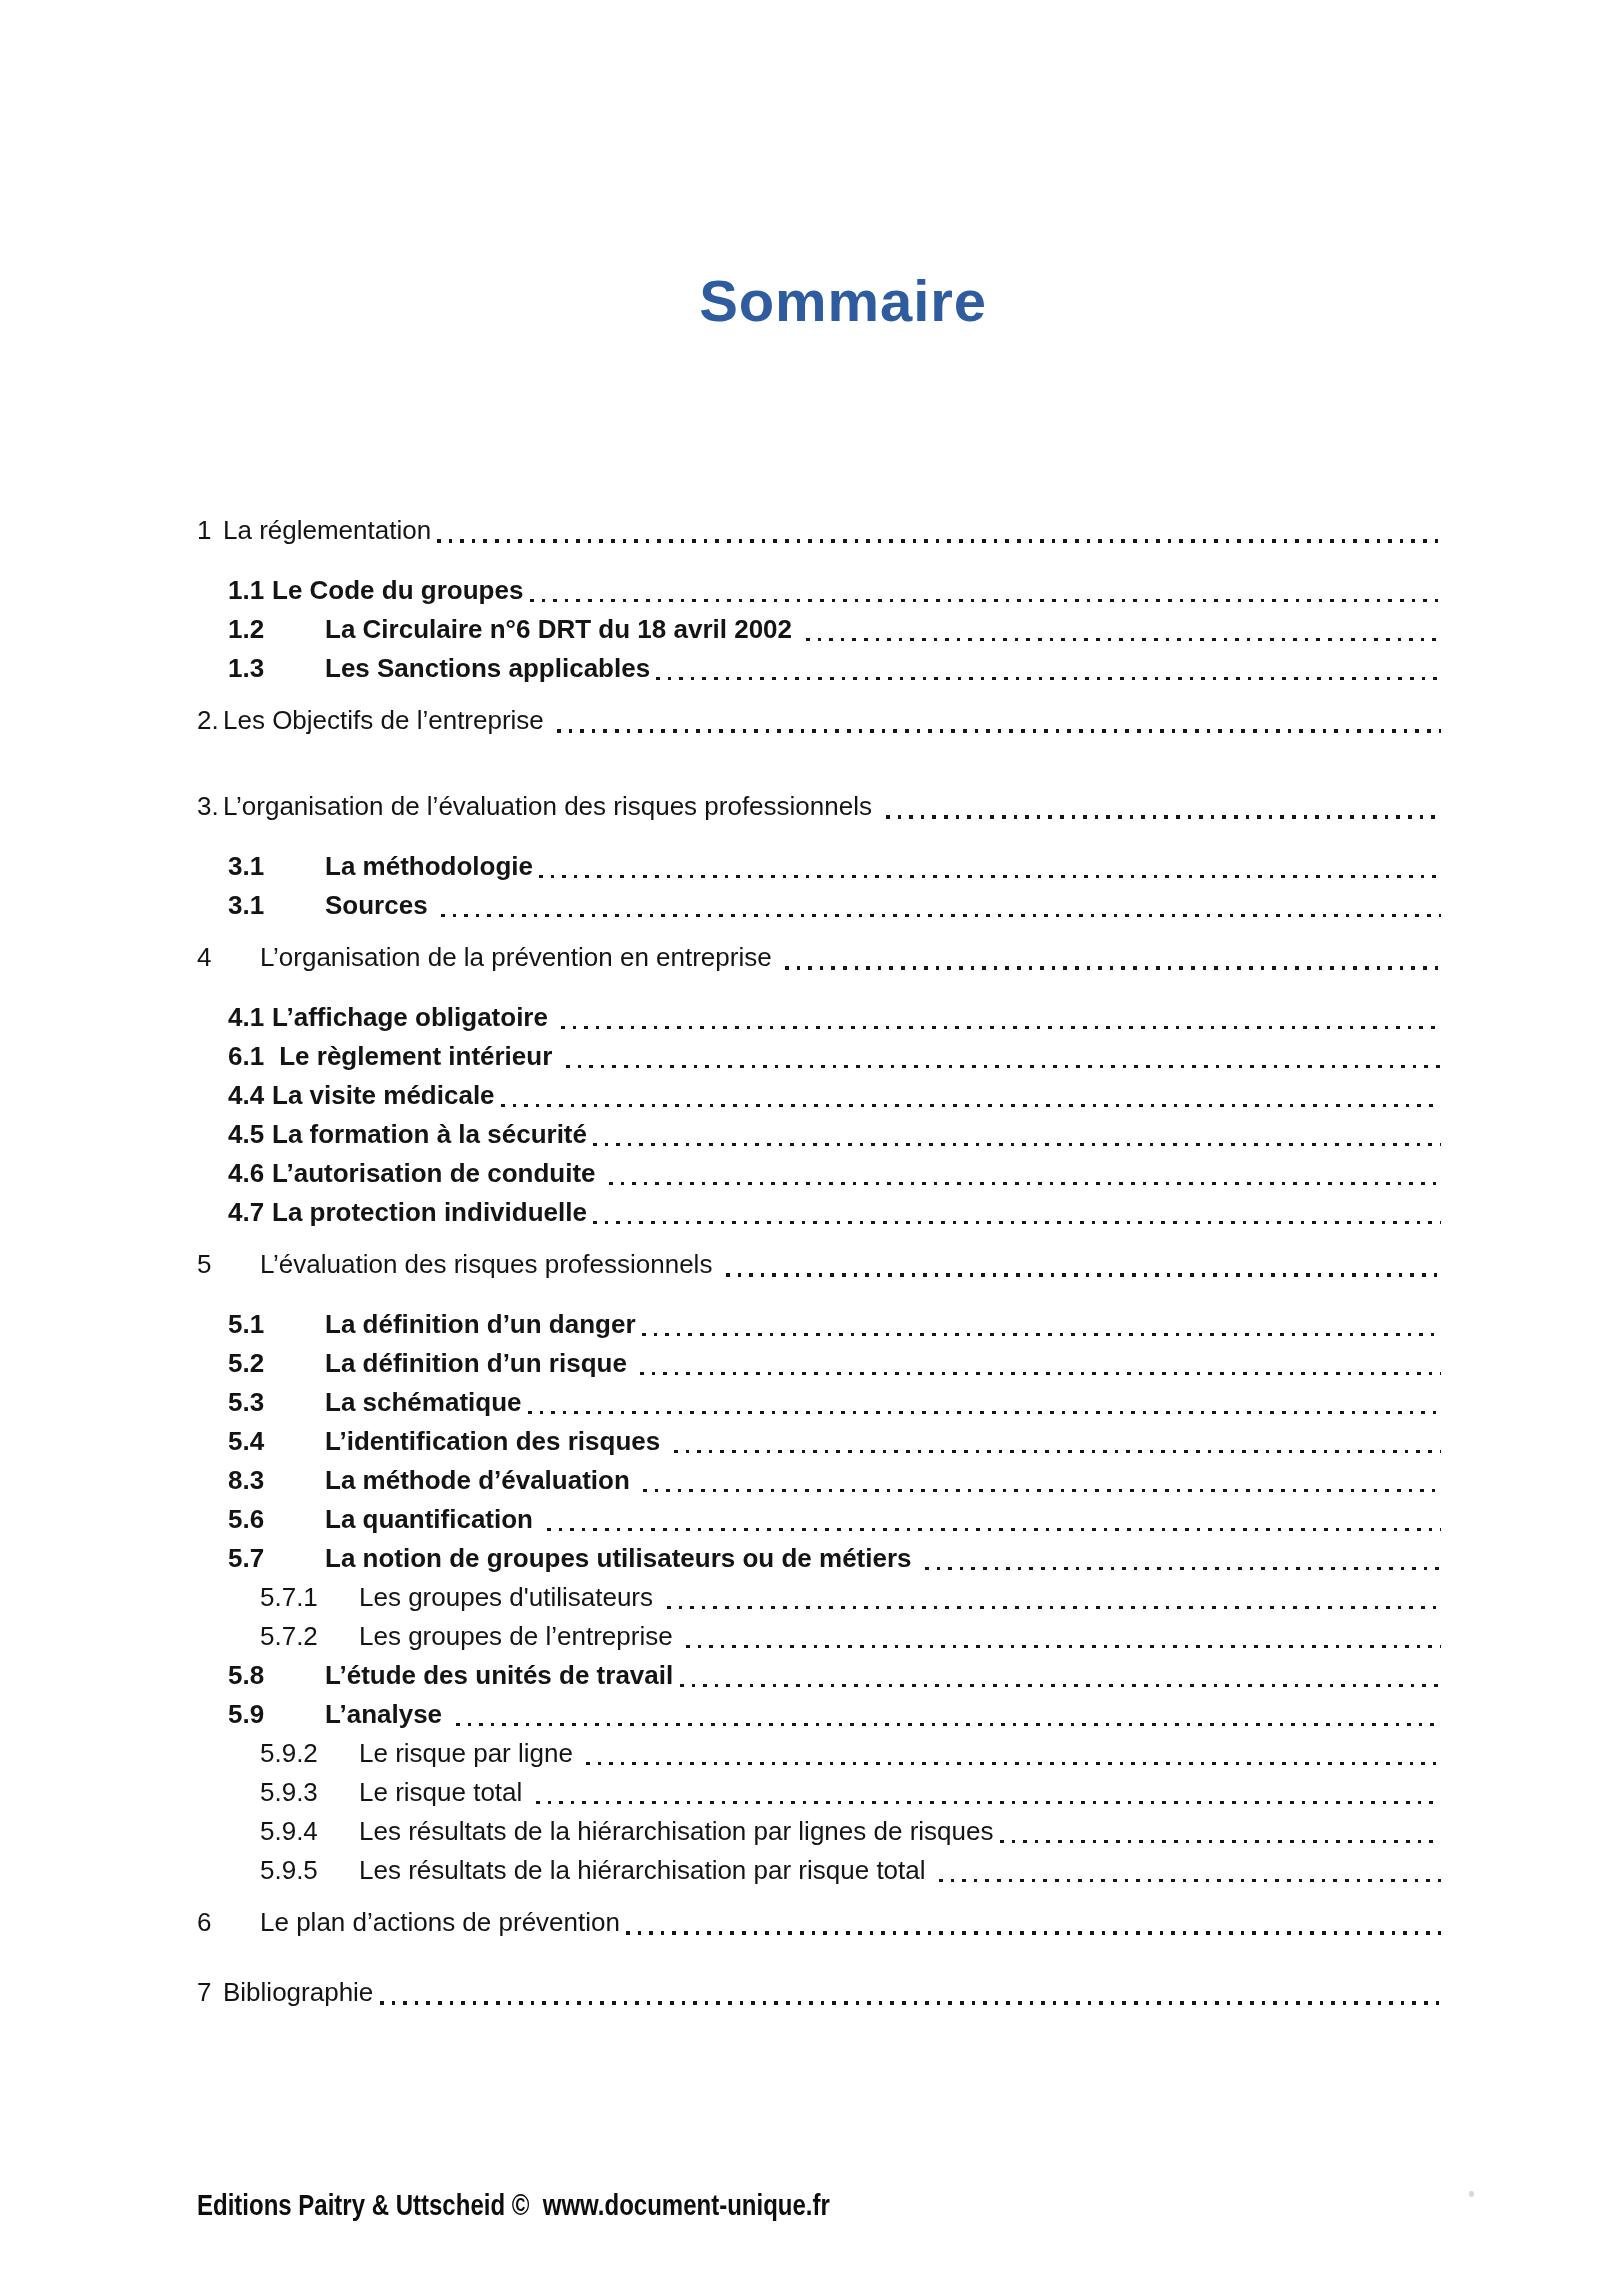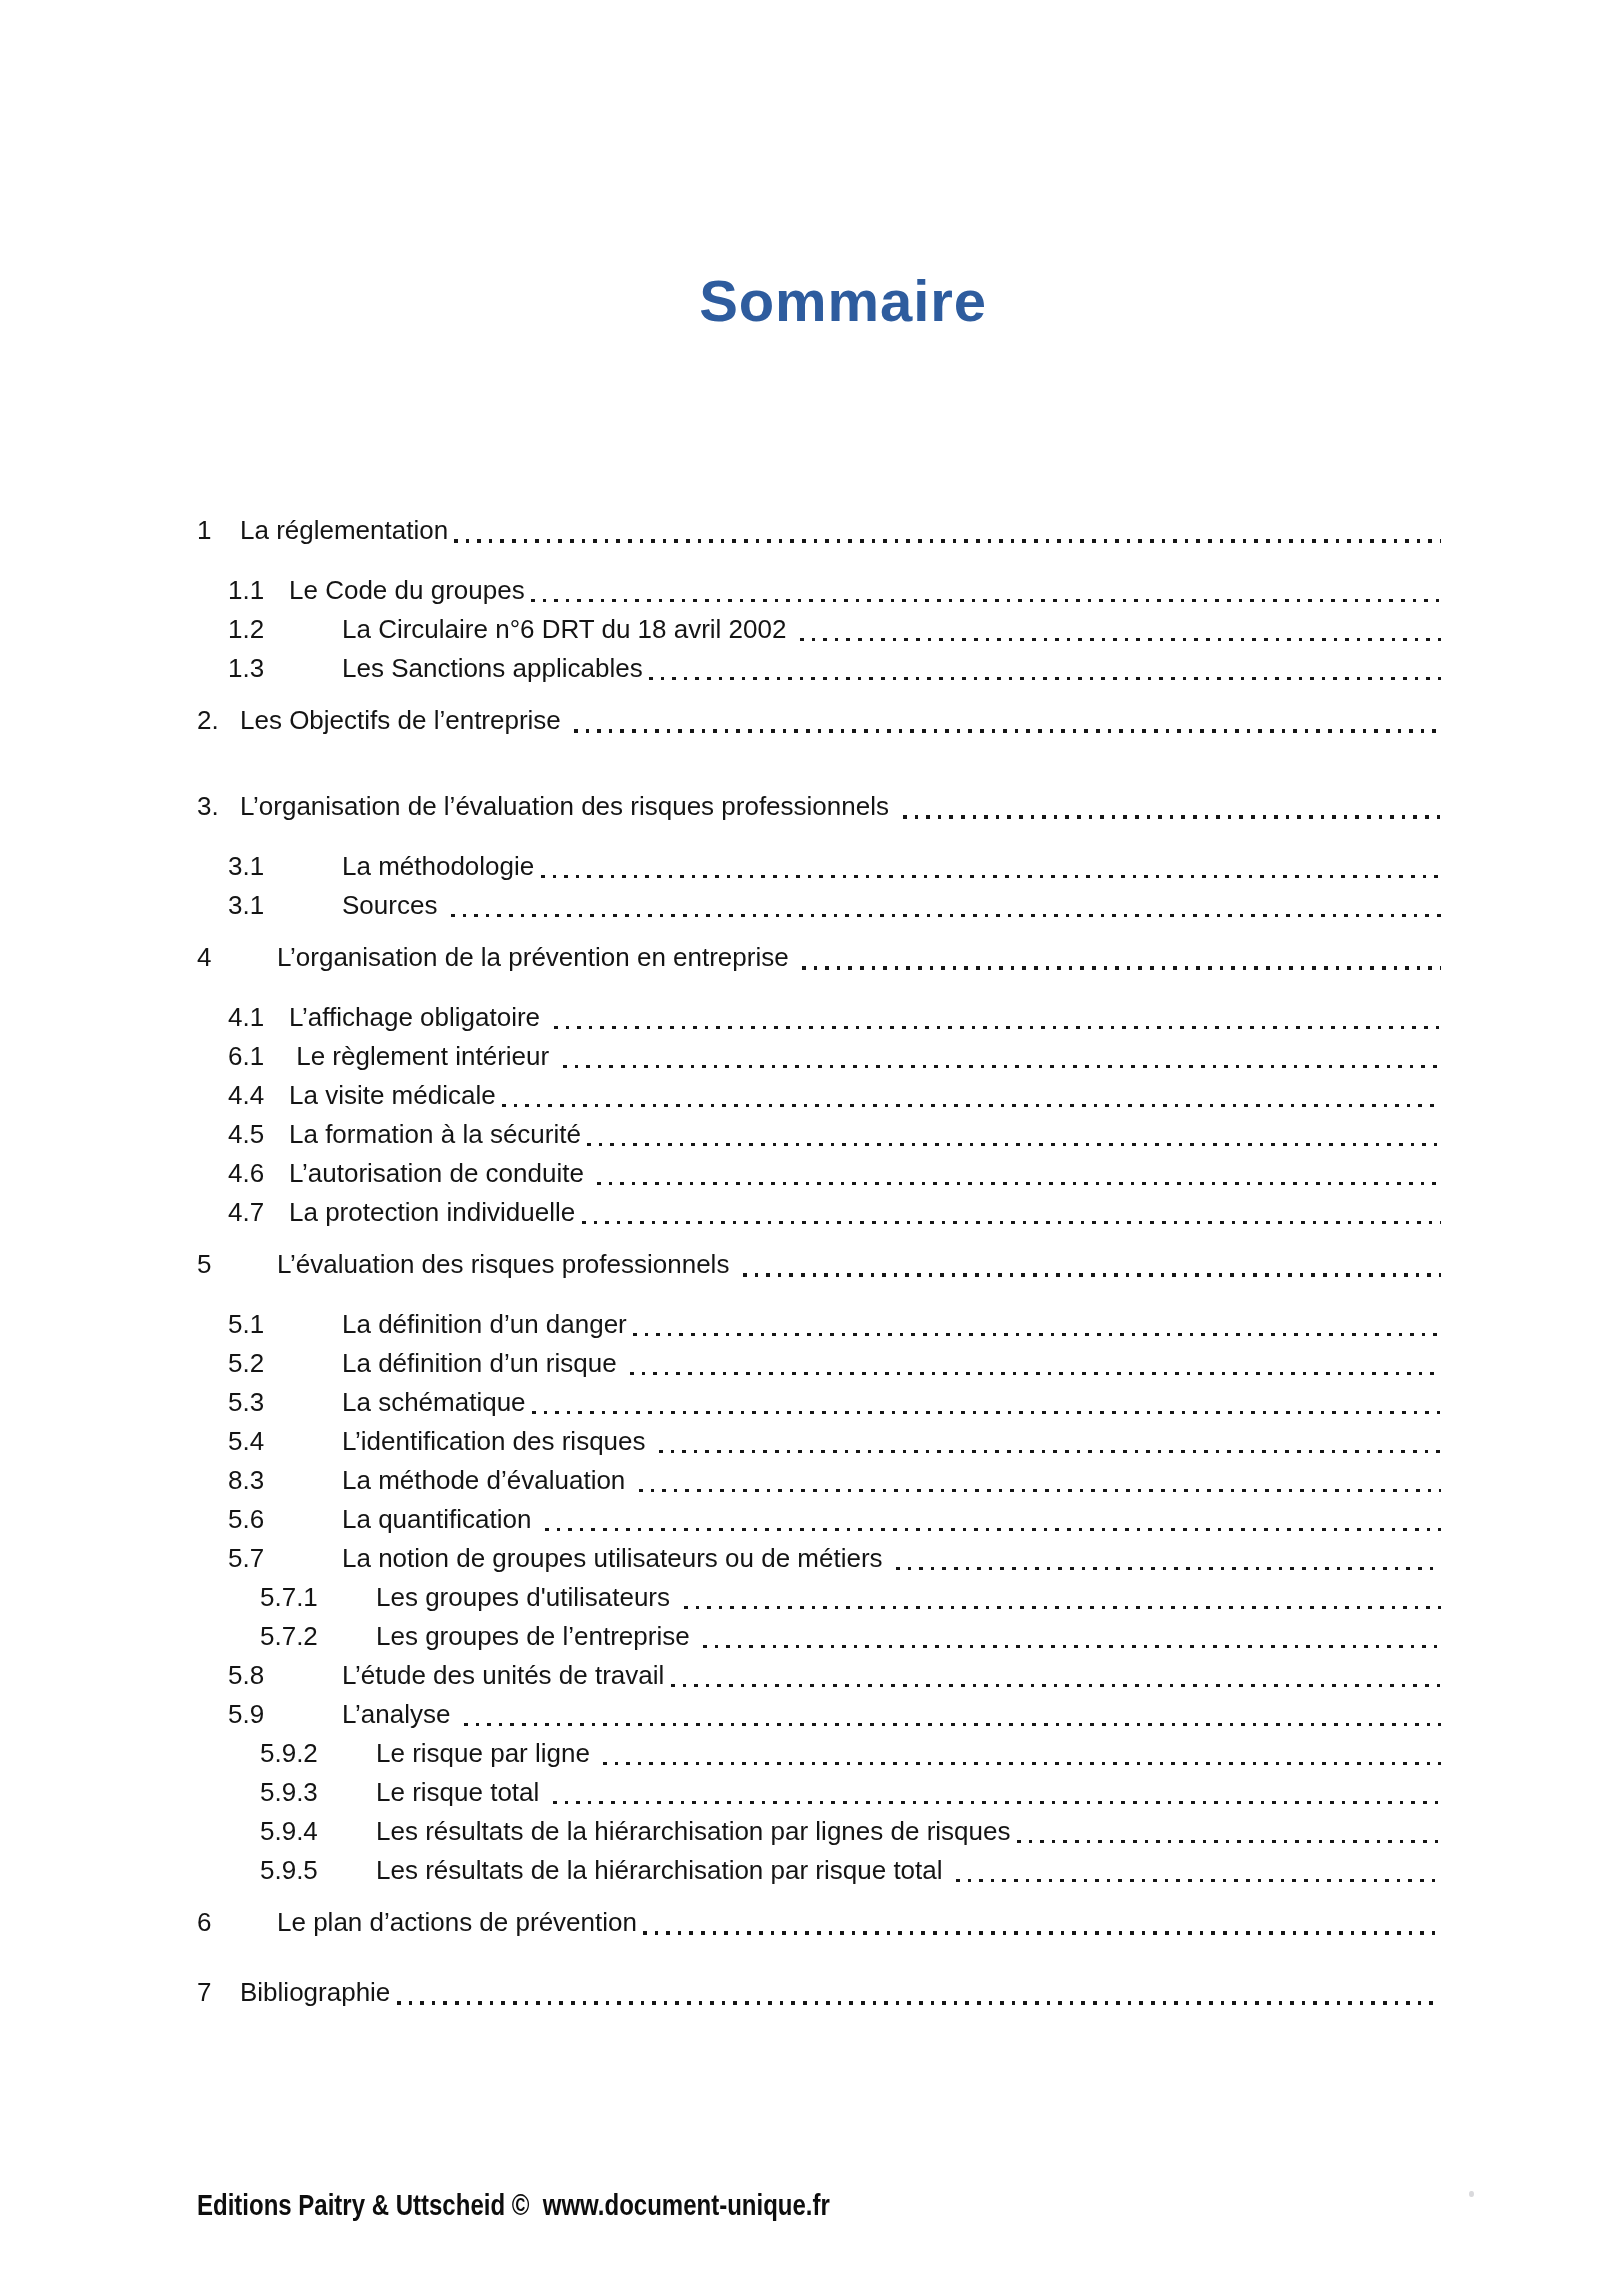--- a/index.html
+++ b/index.html
@@ -25,30 +25,30 @@
   .toc{
     margin-top:174px;
     padding:0 180px 0 197px;
   }
   .row{
     display:flex;
     font-size:26px;
     line-height:39px;
     white-space:pre;
   }
-  .row.lvl2{padding-left:31px;}
+  .row.lvl2{padding-left:31px;font-weight:bold;}
   .row.lvl3{padding-left:63px;}
   .num{flex:none;}
   .lvl1 .num{min-width:26px;}
   .lvl2 .num{min-width:44px;}
   .lvl3 .num{min-width:45px;}
   .tab.lvl1 .num{min-width:63px;}
   .tab.lvl2 .num{min-width:97px;}
   .tab.lvl3 .num{min-width:99px;}
-  .label{flex:none;margin-left:17px;}
+  .label{flex:none;}
   .leader{
     flex:1 1 auto;
     align-self:flex-end;
     height:3.6px;
     margin:0 0.9px 7.2px 6.3px;
     background-image:repeating-linear-gradient(to right,#161616 0 3.6px,transparent 3.6px 11.6px);
   }
   .sp-sm{margin-top:13.4px;}
   .sp-md{margin-top:20.6px;}
   .sp-lg{margin-top:31px;}

